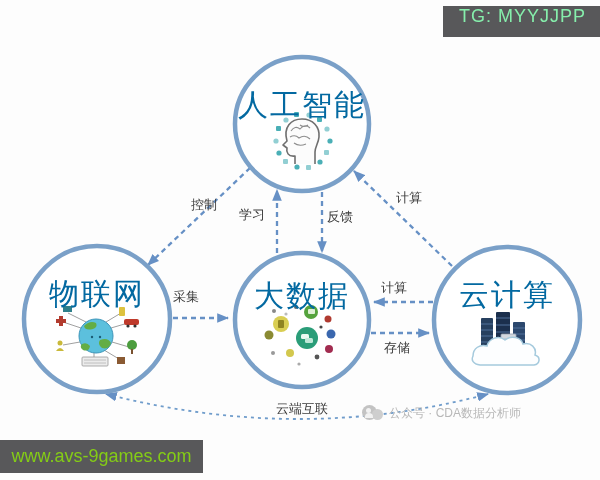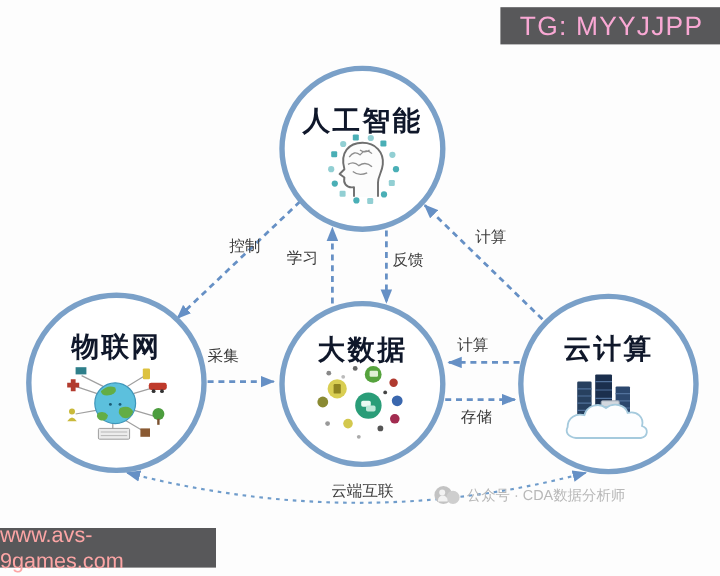--- a/index.html
+++ b/index.html
@@ -1,27 +1,27 @@
 <!DOCTYPE html>
 <html><head>
 <meta charset="utf-8">
 <style>
   html,body{margin:0;padding:0;background:#fff;}
   .canvas{position:relative;width:600px;height:480px;background:#fdfdfd;overflow:hidden;
           font-family:"Liberation Sans","DejaVu Sans",sans-serif;}
   .layer{position:absolute;left:0;top:0;}
-  .node-title{position:absolute;transform:translateX(-50%);font-weight:bold;
-              font-size:23px;color:#0f172a;letter-spacing:2px;white-space:nowrap;}
+  .node-title{position:absolute;transform:translateX(-50%);font-weight:normal;
+              font-size:30px;color:#0369a1;letter-spacing:2px;white-space:nowrap;}
   .edge-label{position:absolute;transform:translate(-50%,-50%);font-size:13px;
               color:#3c3c3c;white-space:nowrap;}
   .tg-badge{position:absolute;top:6px;right:0;height:31px;background:#58585a;
-            color:#f9a8d4;font-size:22px;display:flex;align-items:center;
+            color:#86efac;font-size:18px;display:flex;
             padding:0 14px 0 16px;letter-spacing:1px;}
-  .site-badge{position:absolute;left:0;top:440px;width:180px;height:33px;background:#58585a;
-              color:#fca5a5;font-size:18px;display:flex;align-items:center;justify-content:center;}
+  .site-badge{position:absolute;left:0;top:440px;width:203px;height:33px;background:#58585a;
+              color:#84cc16;font-size:18px;display:flex;align-items:center;justify-content:center;}
   .watermark{position:absolute;left:362px;top:403px;display:flex;align-items:center;gap:5px;
              color:#b8b8b8;font-size:12px;white-space:nowrap;}
   .wm-icon{position:relative;width:22px;height:20px;}
   .wm-icon .b1{position:absolute;left:0;top:2px;width:15px;height:15px;border-radius:50%;background:#c3c3c3;}
   .wm-icon .b2{position:absolute;left:10px;top:6px;width:11px;height:11px;border-radius:50%;background:#cecece;}
   .wm-icon .p1{position:absolute;left:4px;top:5px;width:5px;height:5px;border-radius:50%;background:#f2f2f2;}
   .wm-icon .p2{position:absolute;left:3px;top:10px;width:8px;height:5px;border-radius:4px 4px 0 0;background:#f2f2f2;}
 </style>
 </head>
 <body>

